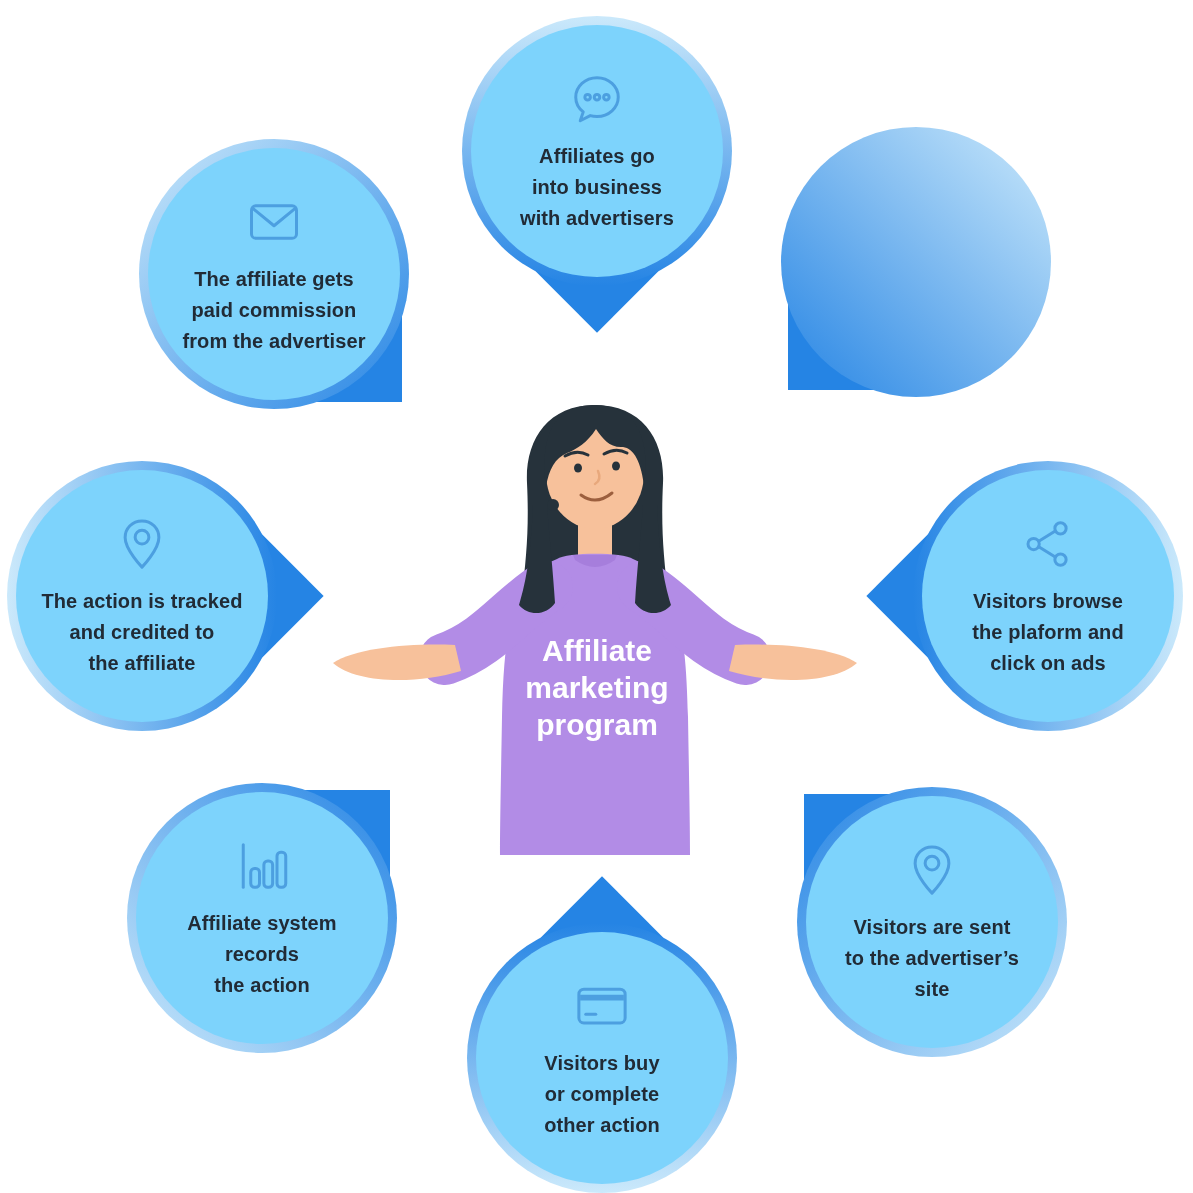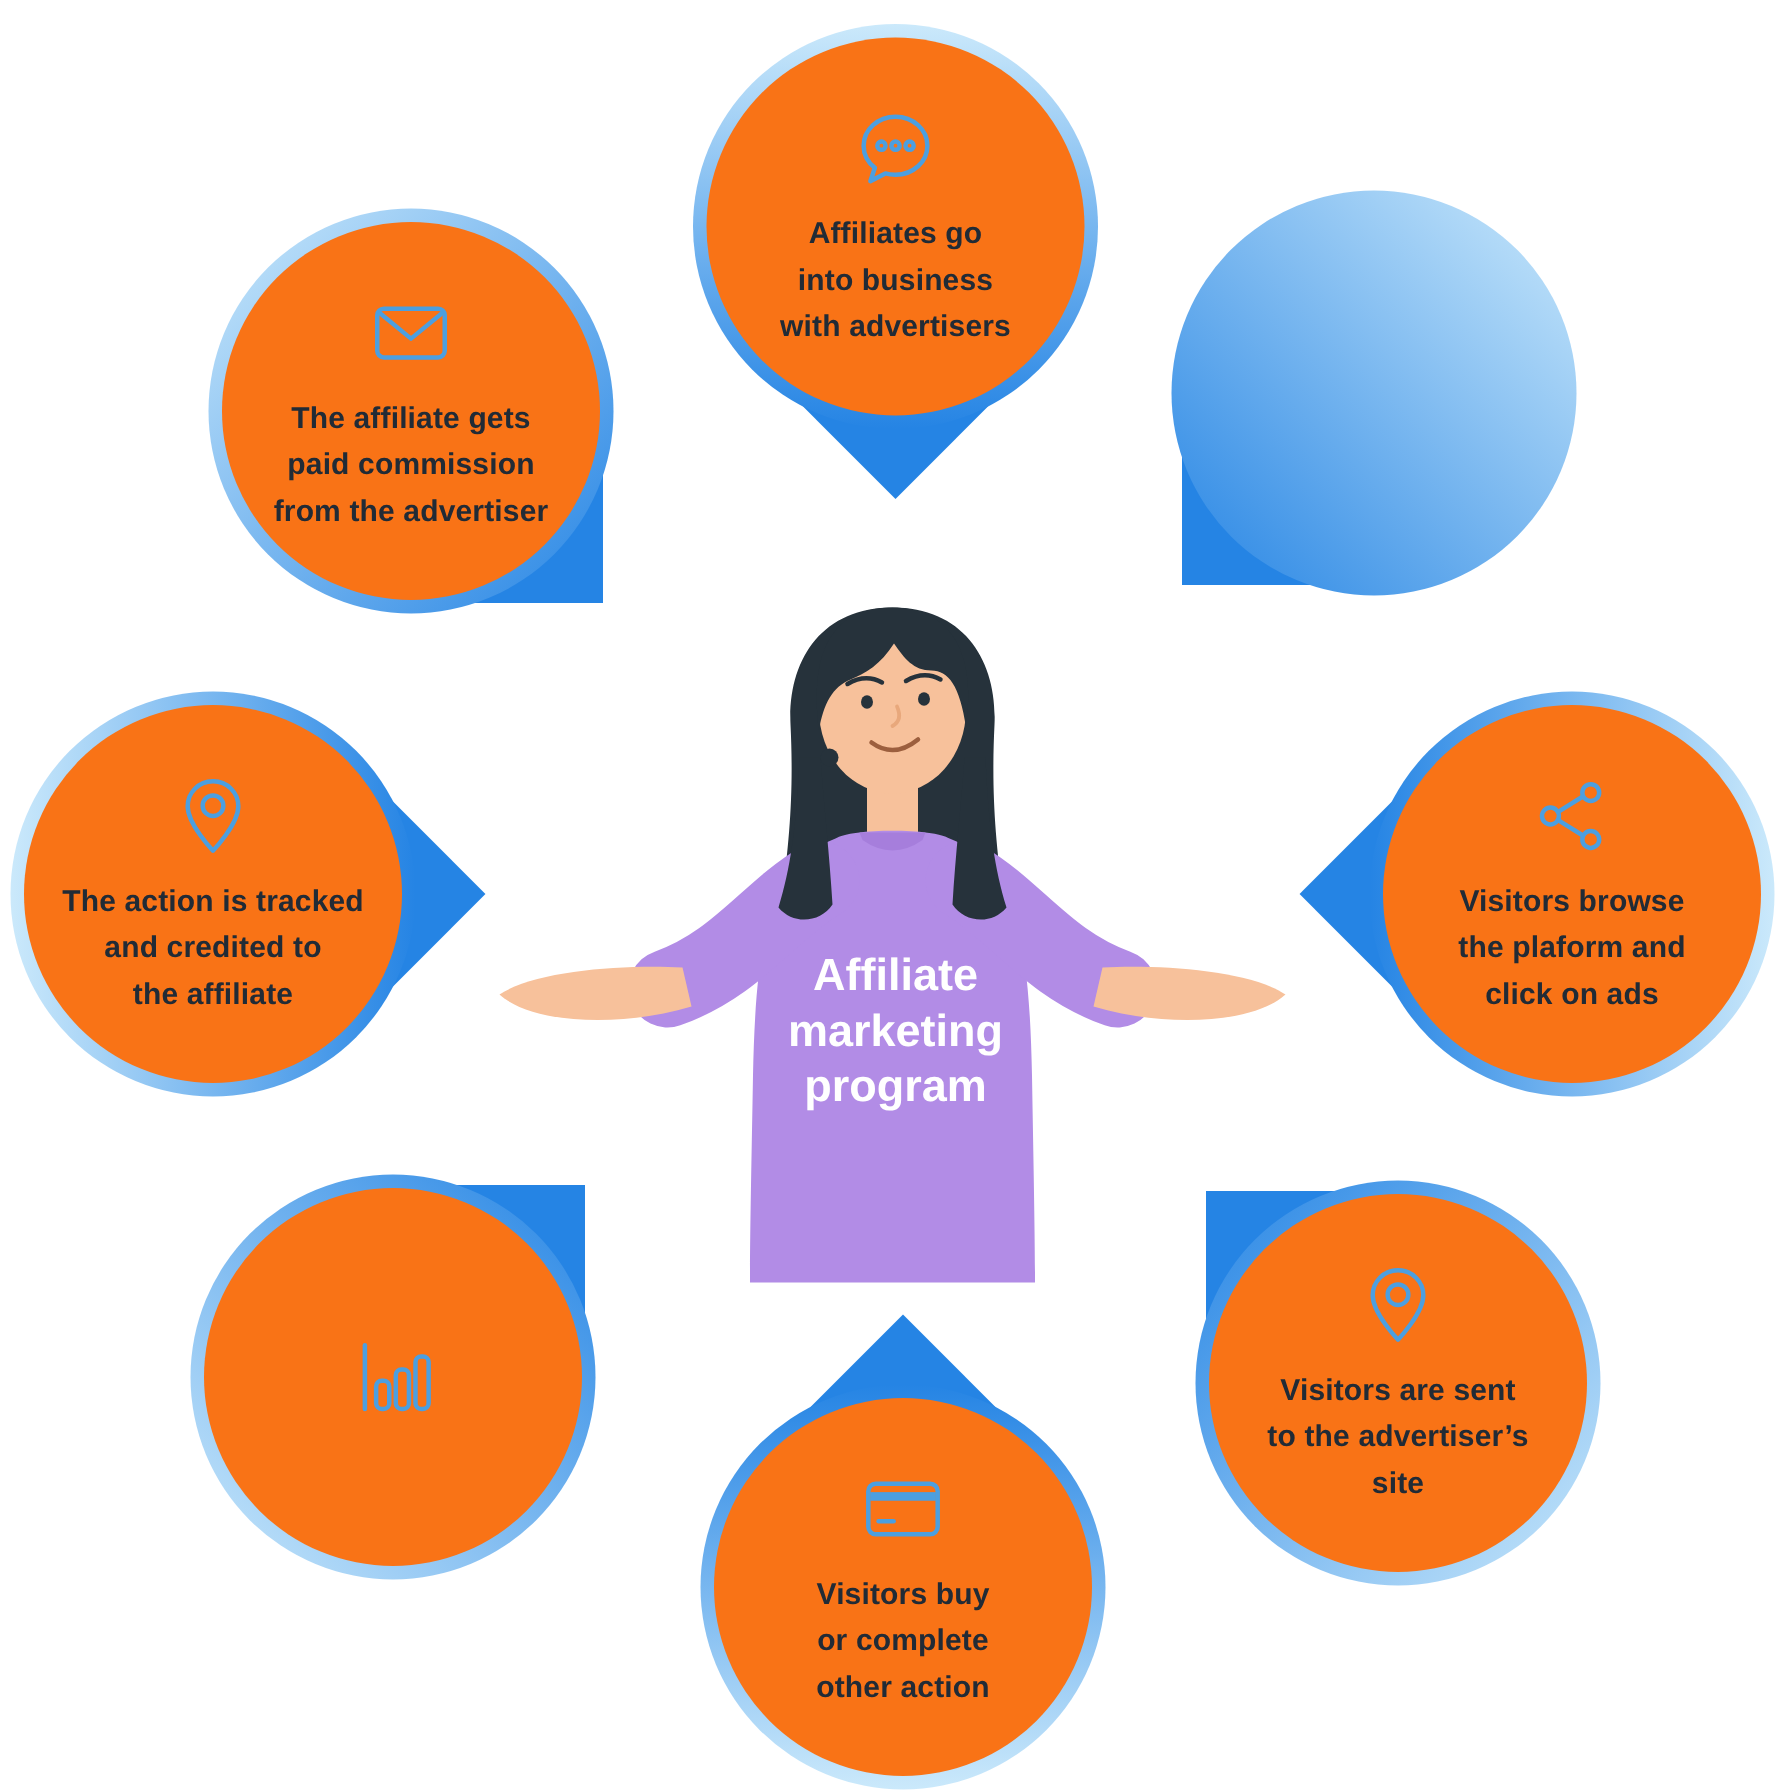--- a/index.html
+++ b/index.html
@@ -12,21 +12,21 @@
 
   
   .bubble { position:absolute; width:270px; height:270px; }
   .tail {
     position:absolute; width:90px; height:90px;
     background:var(--accent,#2584E4); z-index:1;
   }
   .tail.rot { transform:rotate(45deg); }
   .ring { position:absolute; inset:0; border-radius:50%; z-index:2; }
   .inner {
-    position:absolute; inset:9px; border-radius:50%; background:#f97316; z-index:3;
+    position:absolute; inset:9px; border-radius:50%; background:#7dd3fc; z-index:3;
     display:flex; flex-direction:column; align-items:center; justify-content:center;
     gap:12px; text-align:center; padding:6px;
   }
   .label {
     font-size:20px; font-weight:bold; color:var(--text,#212B36);
     line-height:1.55; white-space:pre-line; letter-spacing:.1px;
   }
   .icon { color:var(--icon,#4C9FE0); display:flex; }
   .icon svg { width:60px; height:60px; }
 
@@ -153,20 +153,23 @@
     <div class="ring"></div>
     <div class="inner">
       <span class="icon">
         <svg viewBox="0 0 48 48" fill="none" stroke="currentColor" stroke-width="2.4" stroke-linecap="round" stroke-linejoin="round">
           <path d="M9,7 V41"></path>
           <rect x="15" y="26" width="7" height="15" rx="3"></rect>
           <rect x="25.5" y="20" width="7" height="21" rx="3"></rect>
           <rect x="36" y="13" width="7" height="28" rx="3"></rect>
         </svg>
       </span>
+      <div class="label">Affiliate system
+records
+the action</div>
     </div>
   </div>
 
   <div class="bubble b7">
     <div class="tail rot"></div>
     <div class="ring"></div>
     <div class="inner">
       <span class="icon">
         <svg viewBox="0 0 48 48" fill="none" stroke="currentColor" stroke-width="2.4" stroke-linecap="round" stroke-linejoin="round">
           <path d="M24,5.5 C16.3,5.5 10.5,11.6 10.5,18.8 C10.5,28.5 24,42.5 24,42.5 C24,42.5 37.5,28.5 37.5,18.8 C37.5,11.6 31.7,5.5 24,5.5 Z"></path>

